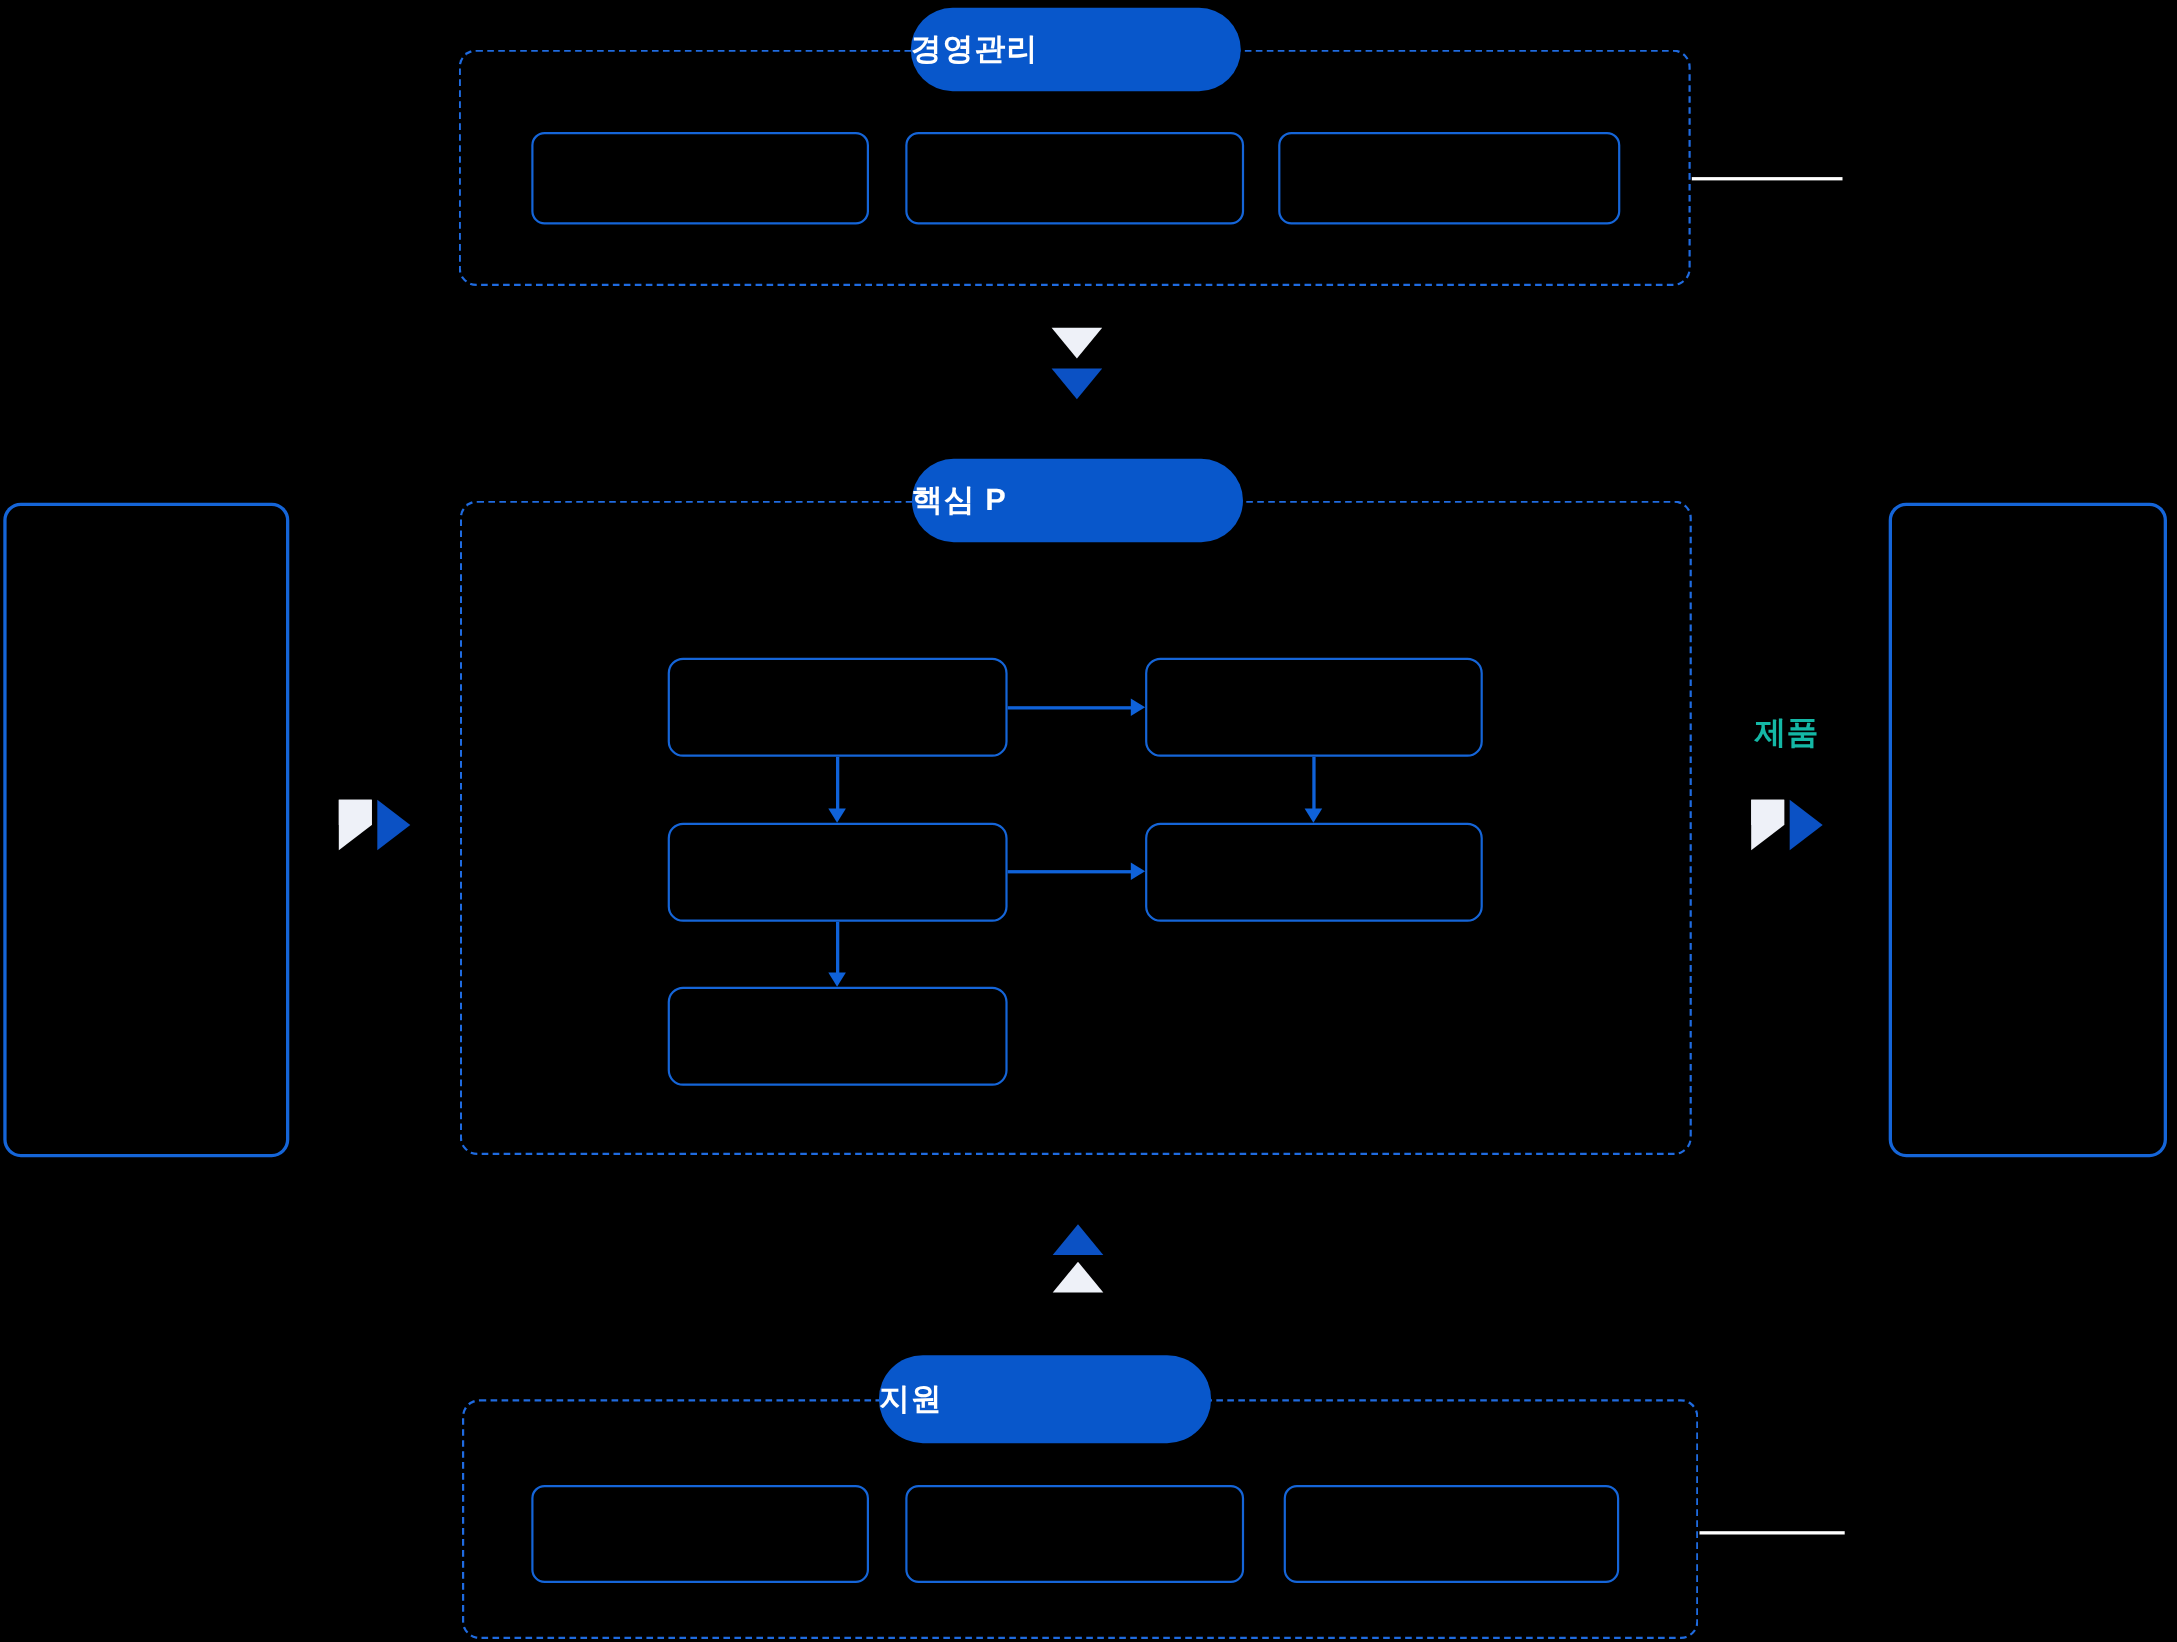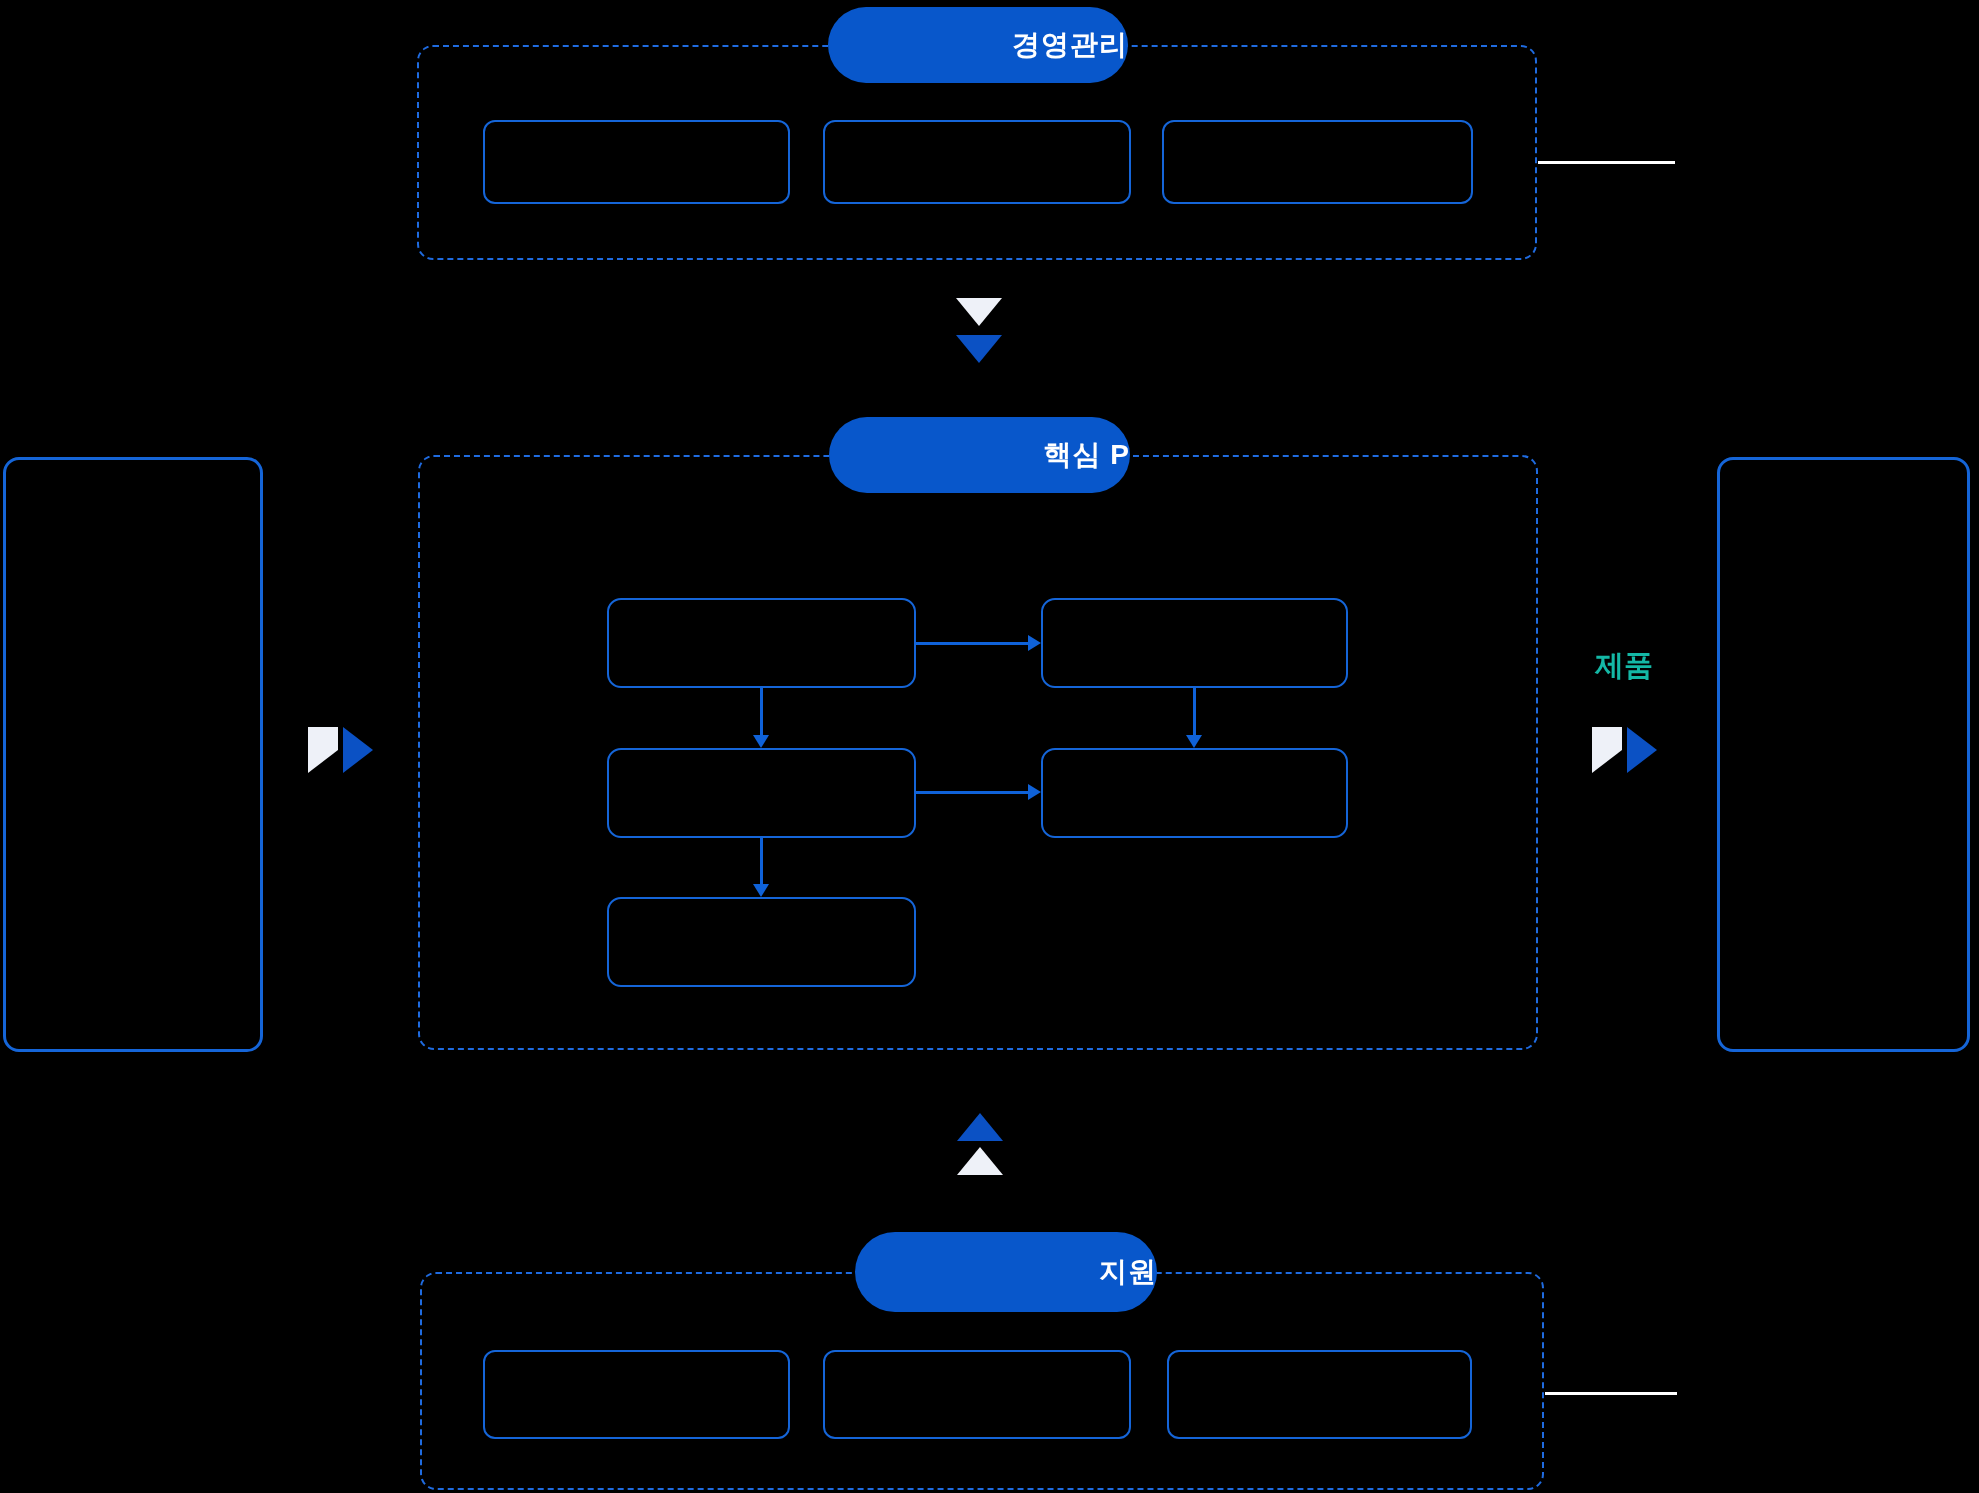--- a/index.html
+++ b/index.html
@@ -14,21 +14,21 @@
     position:absolute;
     border:2px dashed #1F6BE0;
     border-radius:16px;
     box-sizing:border-box;
     background:transparent;
   }
   .pill{
     position:absolute;
     background:#0857CB;
     border-radius:40px;
-    display:flex;align-items:center;justify-content:flex-end;
+    display:flex;align-items:center;justify-content:flex-start;
     color:#FFFFFF;font-weight:bold;font-size:28px;
     letter-spacing:1px;
     z-index:5;
   }
   .node-box{
     position:absolute;
     border:2px solid #1565D8;
     border-radius:12px;
     box-sizing:border-box;
     background:transparent;
@@ -138,21 +138,21 @@
   <div class="conn-h" style="left:916px;top:791px;width:114px;"></div>
   <div class="arrowhead-right" style="left:1028px;top:784px;"></div>
 
   <div class="conn-v" style="left:760px;top:838px;height:47px;"></div>
   <div class="arrowhead-down" style="left:753px;top:884px;"></div>
 
   <div class="tri-up blue" style="left:957px;top:1113px;"></div>
   <div class="tri-up light" style="left:957px;top:1147px;"></div>
 
   <div class="dashed-container" style="left:420px;top:1272px;width:1124px;height:218px;"></div>
-  <div class="pill" style="left:855px;top:1232px;width:302px;height:80px;">
+  <div class="pill" style="left:799px;top:1232px;width:302px;height:80px;">
     <span>지원</span>
   </div>
   <div class="node-box" style="left:483px;top:1350px;width:307px;height:89px;"></div>
   <div class="node-box" style="left:823px;top:1350px;width:308px;height:89px;"></div>
   <div class="node-box" style="left:1167px;top:1350px;width:305px;height:89px;"></div>
   <div class="white-line" style="left:1545px;top:1392px;width:132px;"></div>
 
 </div>
 
 </body></html>

